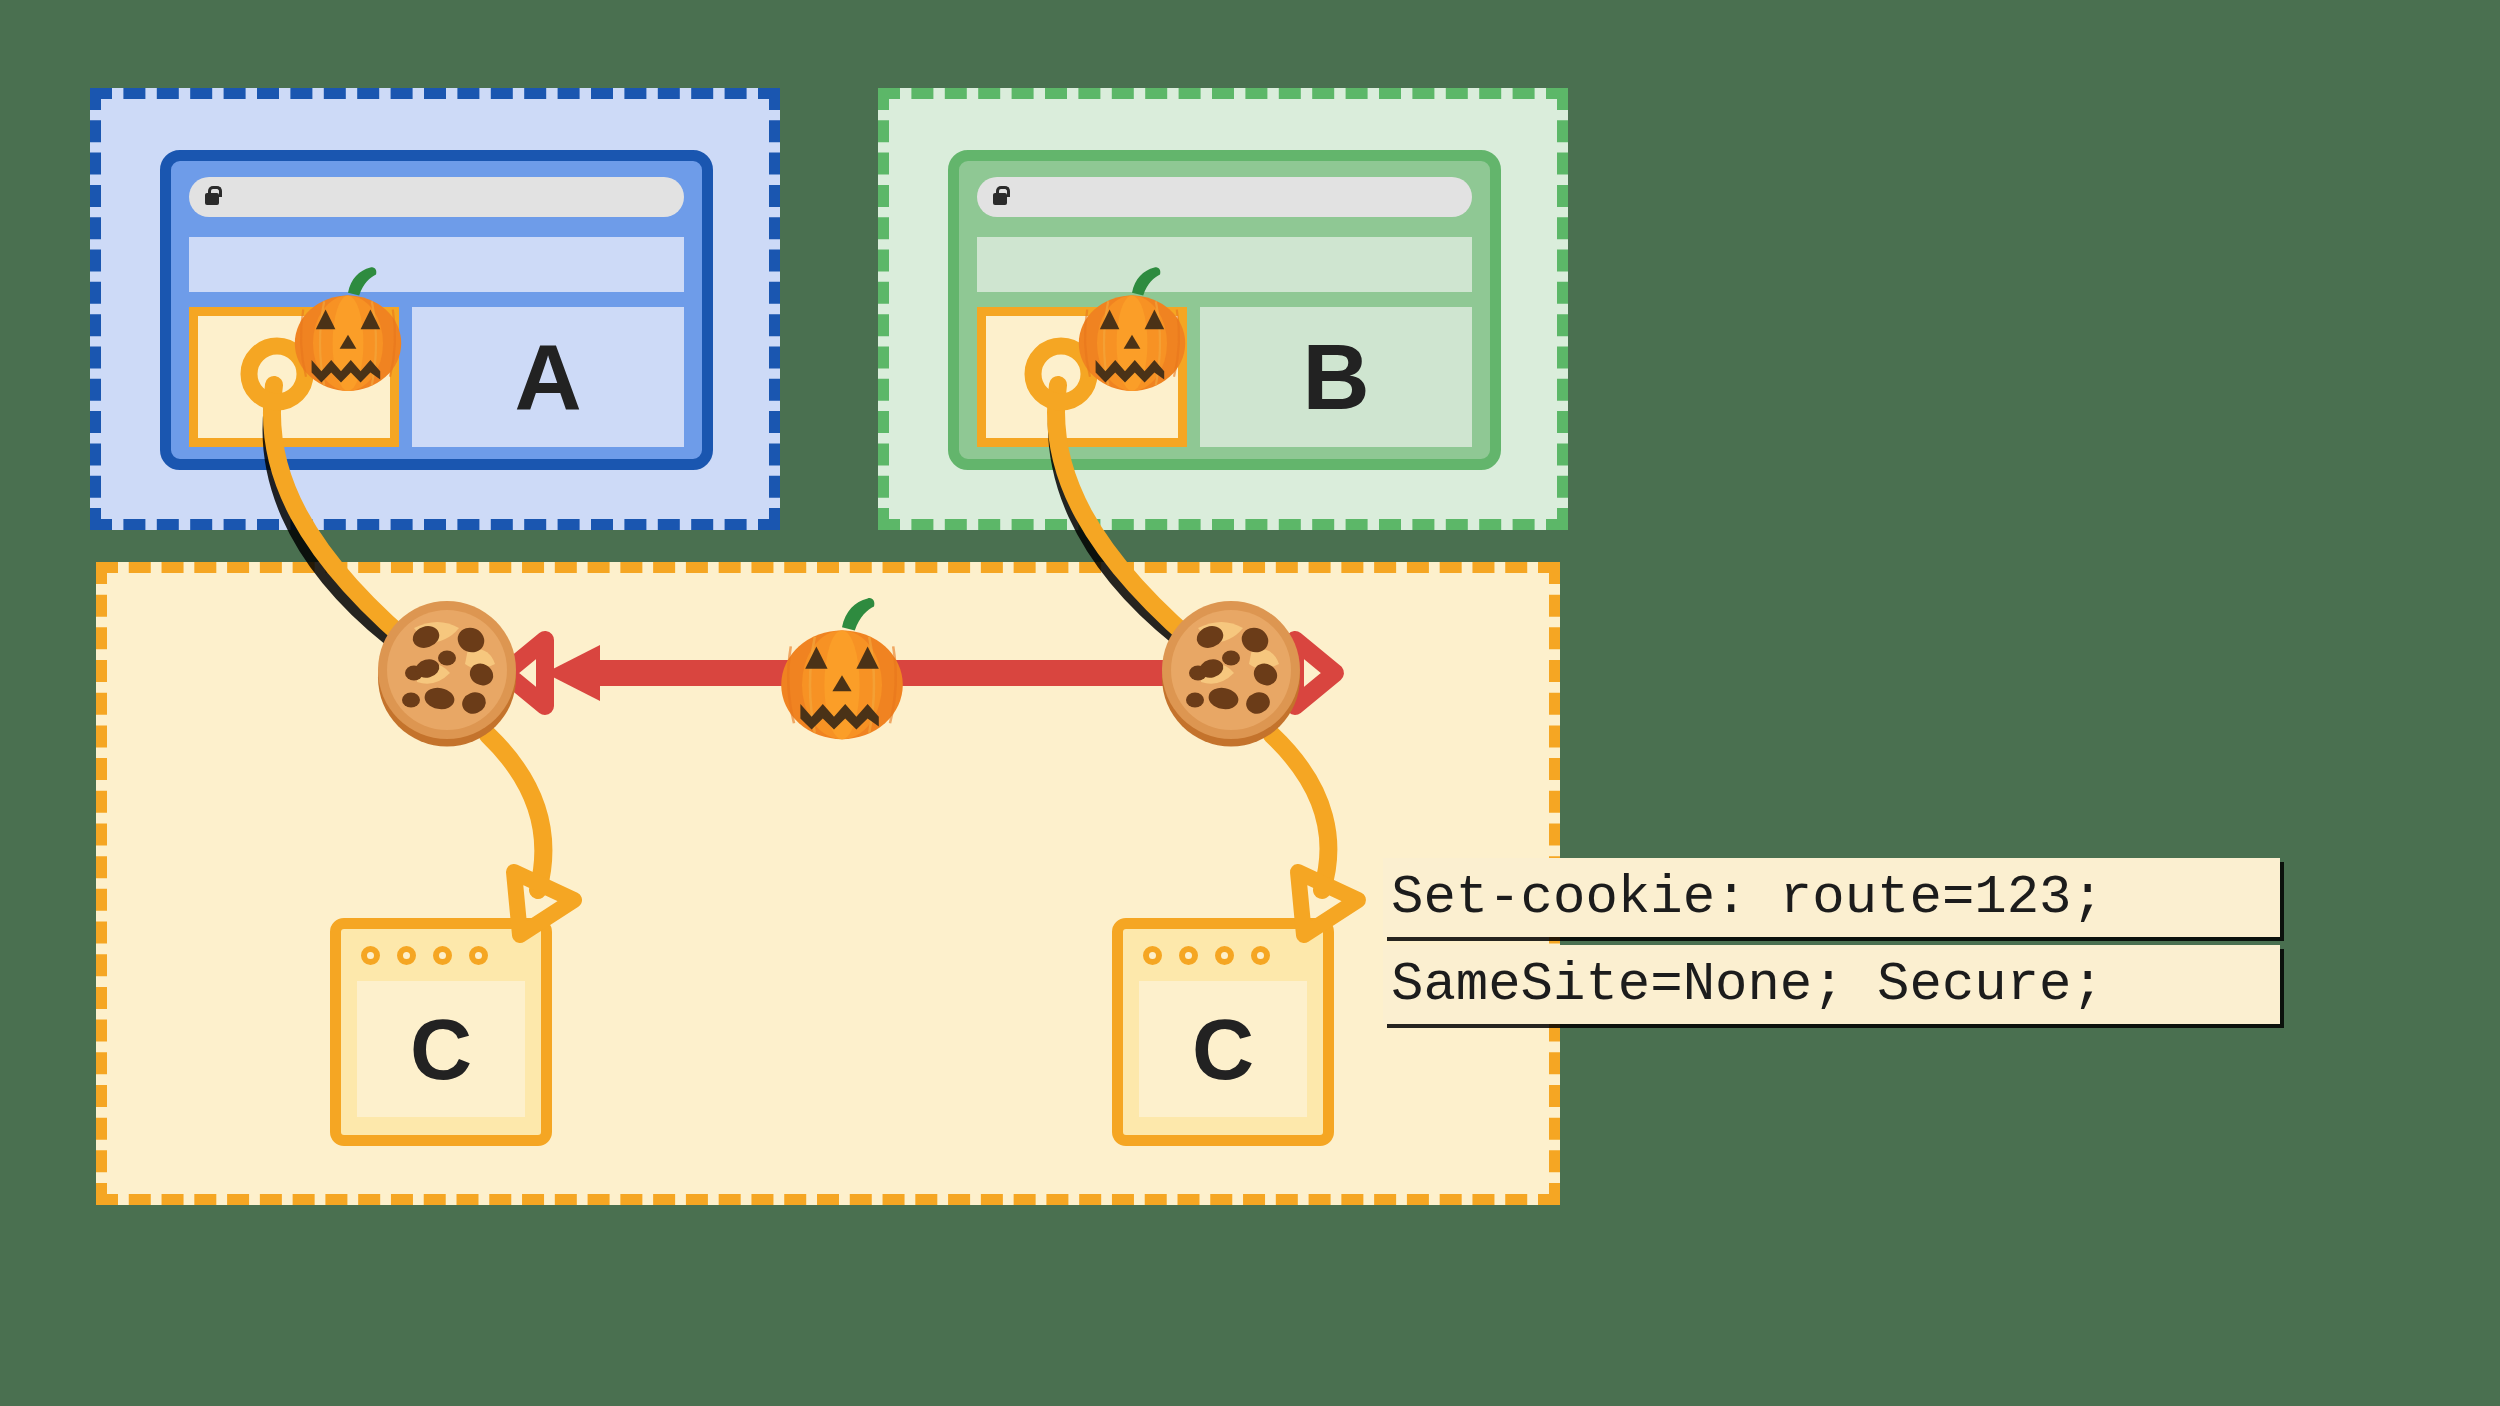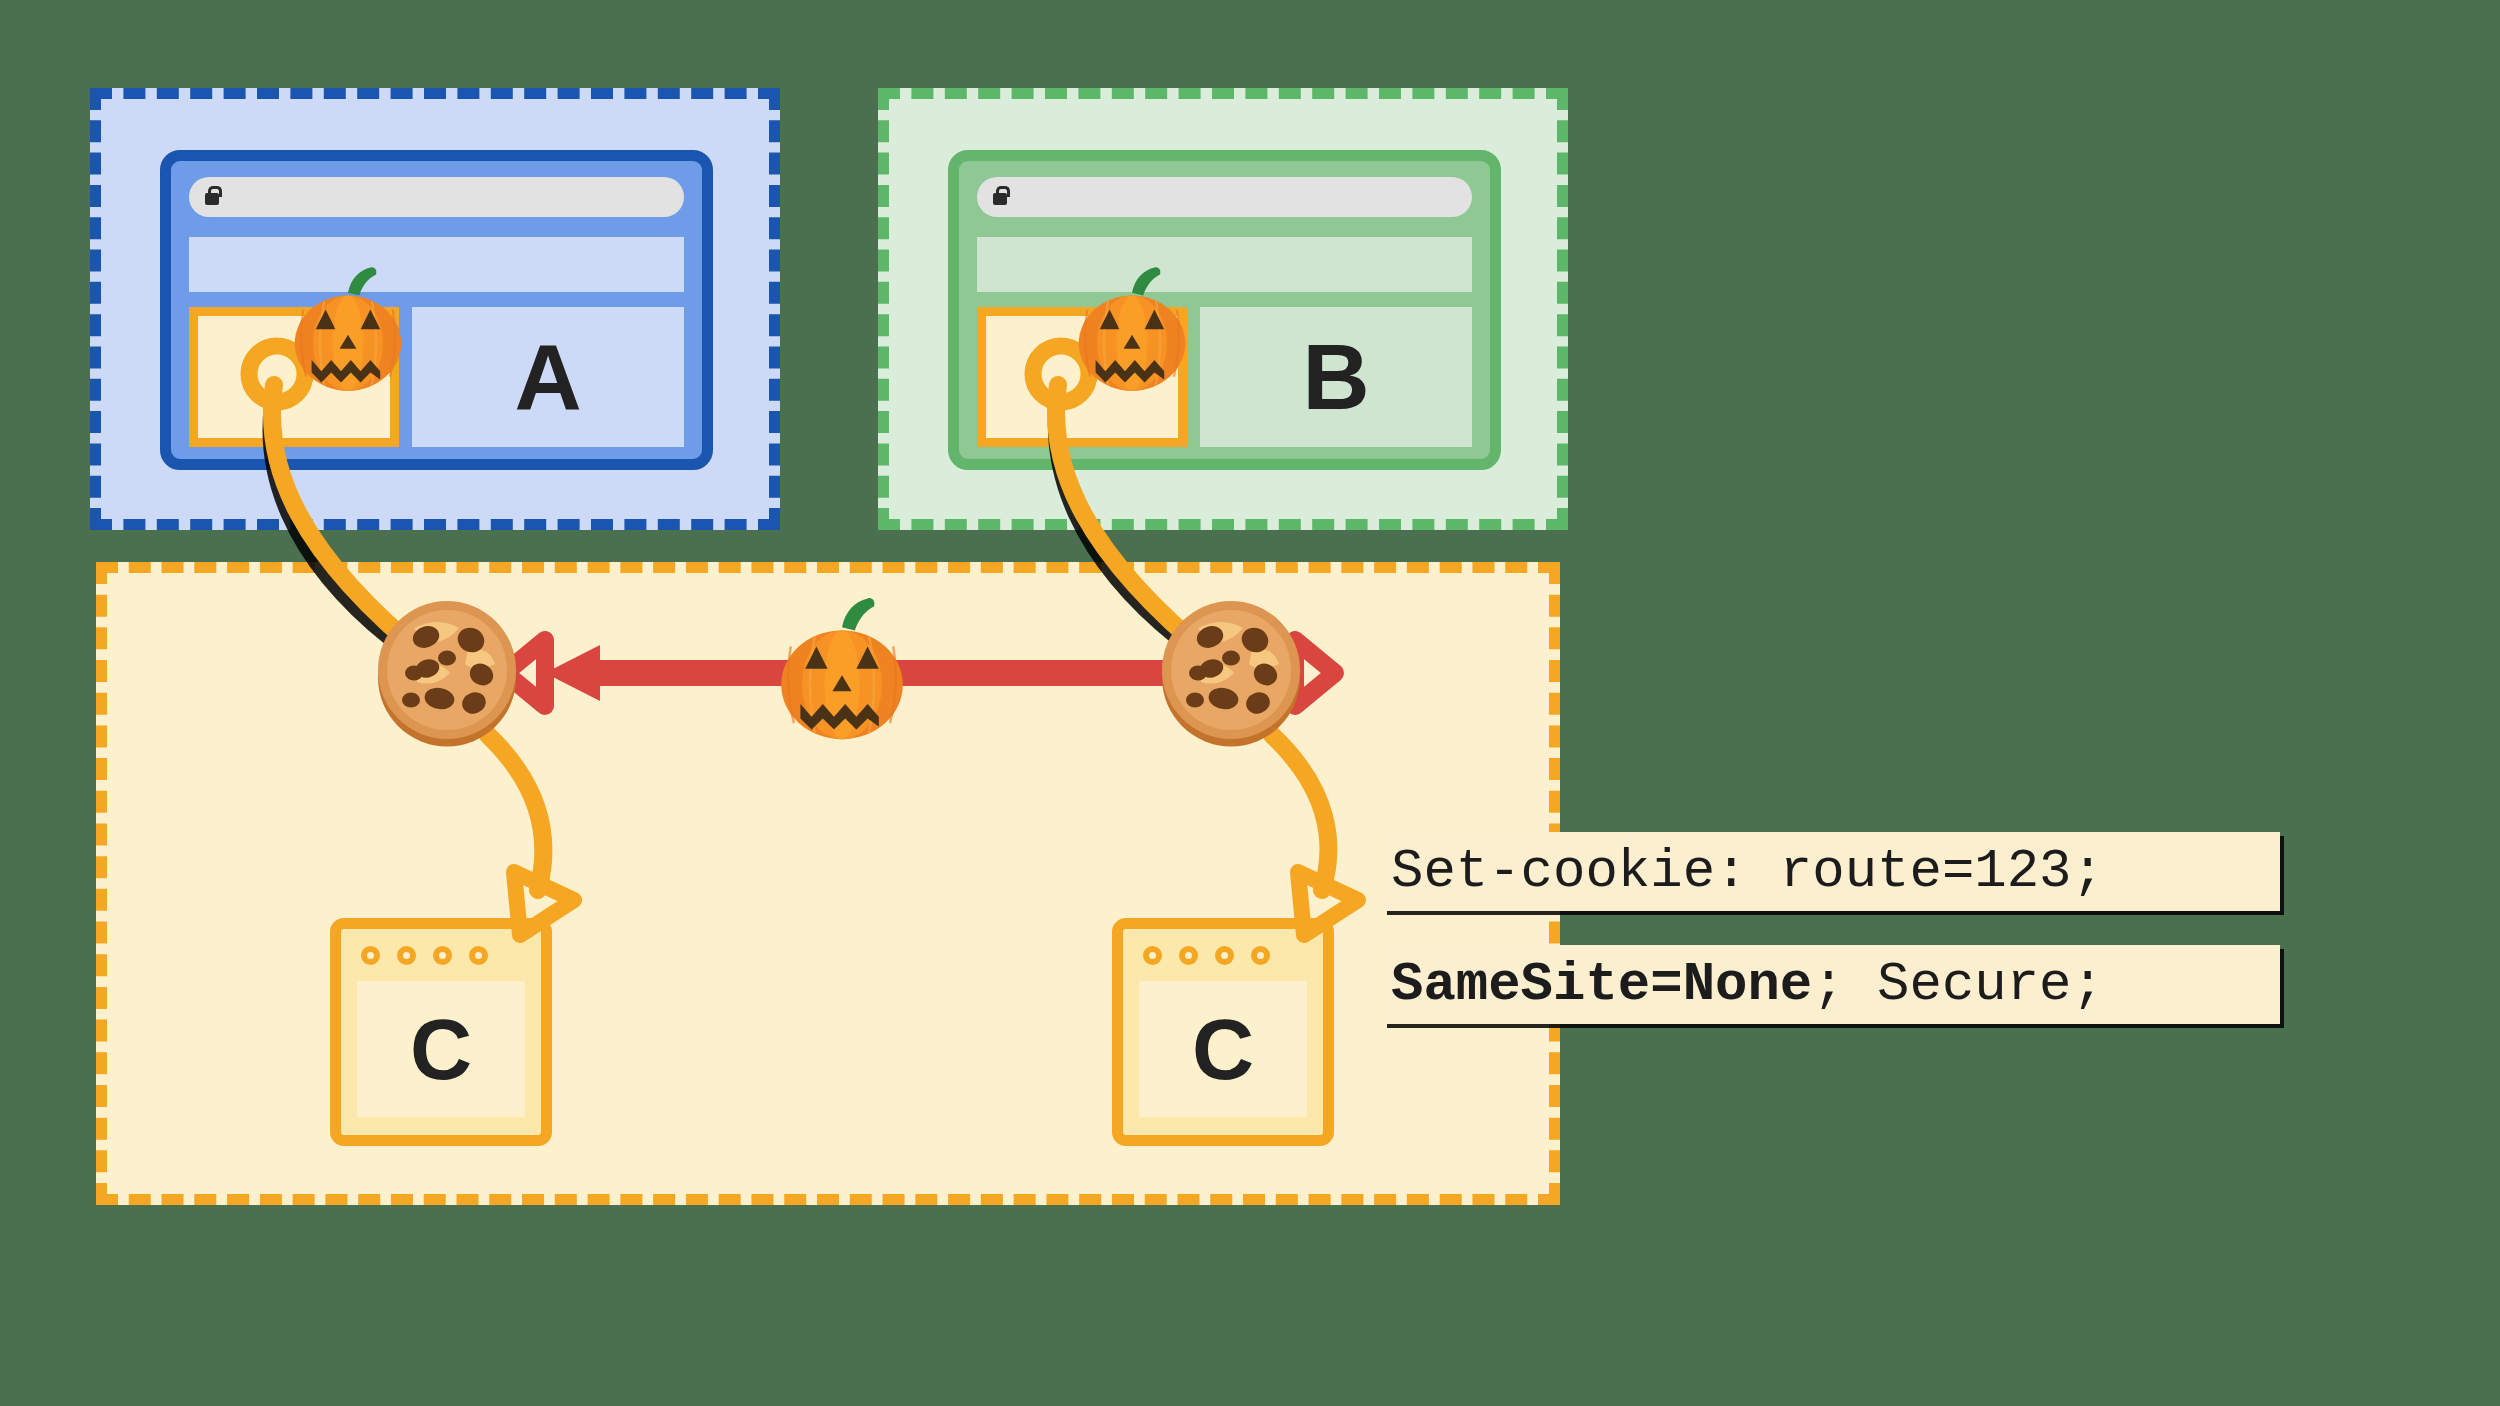--- a/index.html
+++ b/index.html
@@ -101,23 +101,23 @@
   
   .callout{
     position:absolute;left:1383px;width:897px;
     background:#fbefd0;
     box-shadow:4px 4px 0 rgba(0,0,0,.85);
     font-family:"Liberation Mono", monospace;
     font-size:54px;line-height:79px;
     color:#1c1c1c;white-space:pre;
     padding-left:8px;box-sizing:border-box;
   }
-  .callout-1{top:832px;height:79px;}
+  .callout-1{top:858px;height:79px;}
   .callout-2{top:945px;height:79px;}
-  .callout b{font-weight:bold;}
+  .callout b{font-weight:normal;}
 
   svg.overlay{position:absolute;left:0;top:0;width:2500px;height:1406px;pointer-events:none;}
 </style>
 </head>
 <body>
 
 <div id="stage">
 
   <div class="ctx ctx-a"></div>
 

